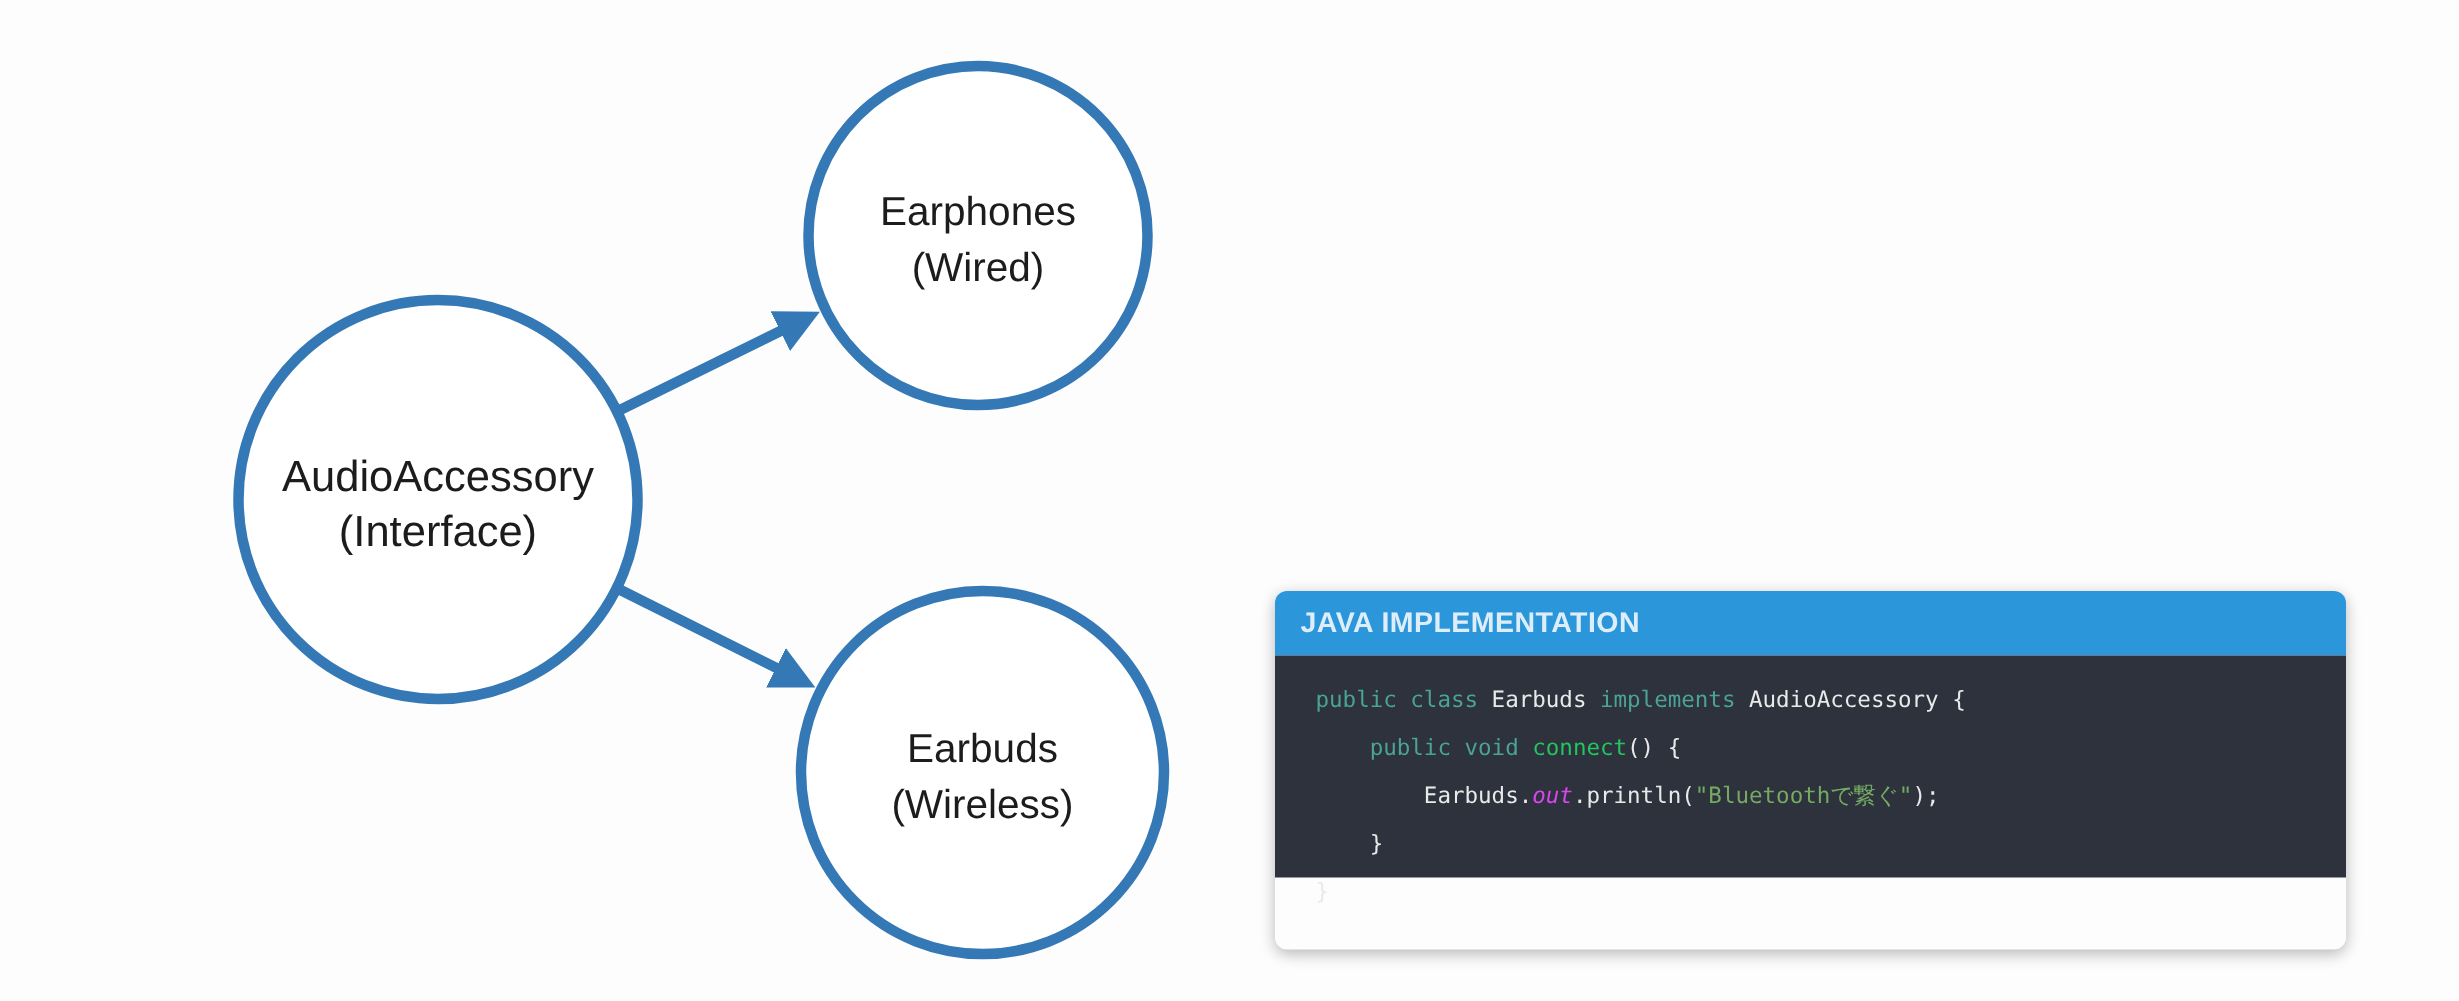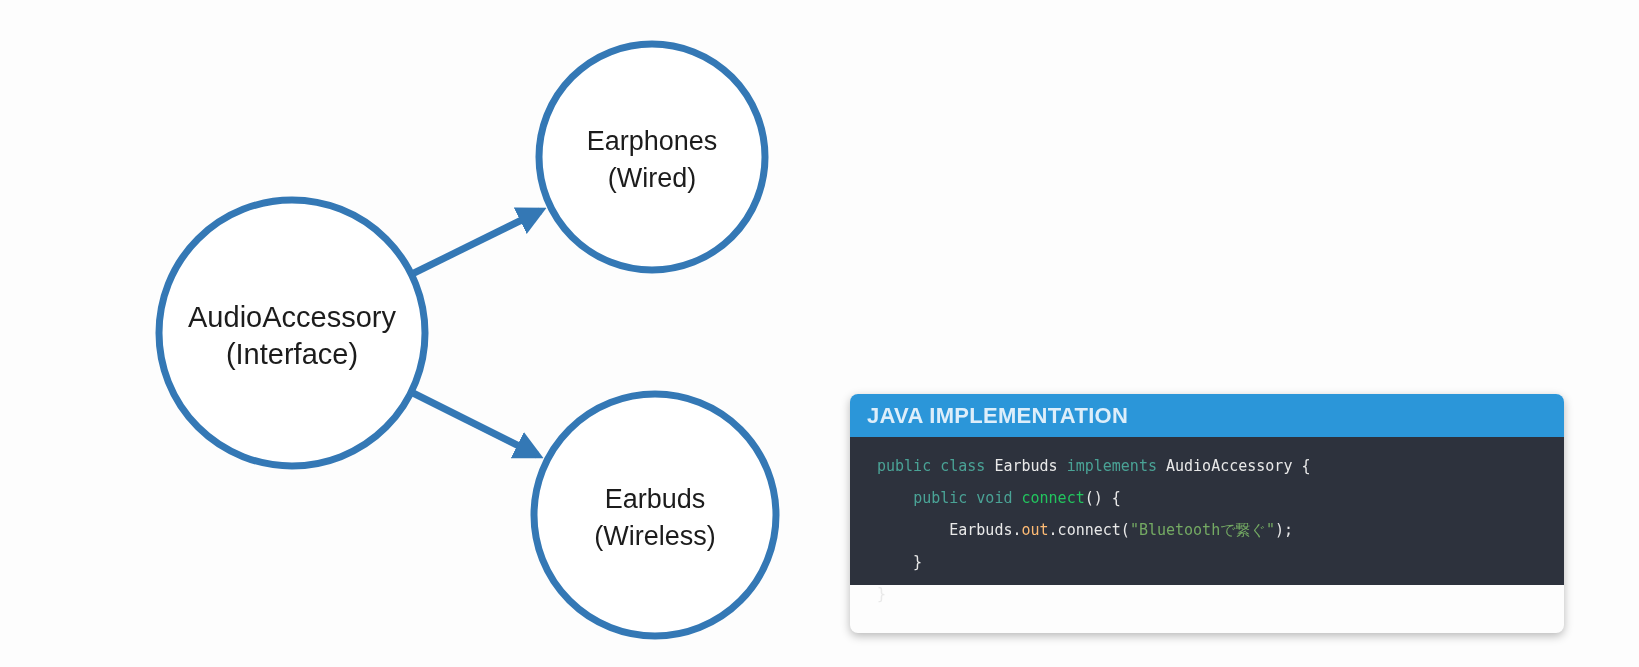--- a/index.html
+++ b/index.html
@@ -32,38 +32,38 @@
     box-shadow: 0 3px 10px rgba(0,0,0,0.28);
   }
   .code-panel-header {
     height: 43px;
     display: flex;
     align-items: center;
     padding-left: 17px;
   }
   .code-panel-title {
     font-weight: bold;
-    font-size: 22px;
+    font-size: 19px;
     letter-spacing: 0.3px;
   }
   .code-body {
     height: 148px;
     padding: 13px 10px 0 27px;
     font-family: "DejaVu Sans Mono", "Liberation Mono", monospace;
     font-size: 15px;
   }
   .code-line {
     white-space: pre;
     line-height: 32px;
     height: 32px;
   }
   .tk-kw    { color: #4aa396; }
   .tk-plain { color: #e9e9e9; }
   .tk-fn    { color: #22c55e; }
-  .tk-field { color: #fdba74; }
+  .tk-field { color: #d946ef; font-style: italic; }
   .tk-str   { color: #74aa63; }
 </style>
 </head>
 <body>
 
 <svg class="diagram" width="870" height="667" viewBox="0 0 870 667">
   <defs>
     <marker id="arrowhead" viewBox="0 0 10 10" refX="7.5" refY="5" markerWidth="4.2" markerHeight="4.2" orient="auto-start-reverse">
       <path d="M 0 0 L 10 5 L 0 10 z" fill="#3478b5"></path>
     </marker>
@@ -88,17 +88,17 @@
   </g>
 </svg>
 
 <div class="code-panel">
   <div class="code-panel-header" style="background: rgb(43, 150, 217);">
     <span class="code-panel-title" style="color: rgb(221, 238, 250);">JAVA IMPLEMENTATION</span>
   </div>
   <div class="code-body" id="code-body" style="background: rgb(45, 50, 61);">
       <div class="code-line"><span class="tk-kw">public</span><span class="tk-plain"> </span><span class="tk-kw">class</span><span class="tk-plain"> Earbuds </span><span class="tk-kw">implements</span><span class="tk-plain"> AudioAccessory {</span></div>
       <div class="code-line"><span class="tk-plain">    </span><span class="tk-kw">public</span><span class="tk-plain"> </span><span class="tk-kw">void</span><span class="tk-plain"> </span><span class="tk-fn">connect</span><span class="tk-plain">() {</span></div>
-      <div class="code-line"><span class="tk-plain">        Earbuds.</span><span class="tk-field">out</span><span class="tk-plain">.connect(</span><span class="tk-str">"Bluetoothで繋ぐ"</span><span class="tk-plain">);</span></div>
+      <div class="code-line"><span class="tk-plain">        Earbuds.</span><span class="tk-field">out</span><span class="tk-plain">.println(</span><span class="tk-str">"Bluetoothで繋ぐ"</span><span class="tk-plain">);</span></div>
       <div class="code-line"><span class="tk-plain">    }</span></div>
       <div class="code-line"><span class="tk-plain">}</span></div>
     </div>
 </div>
 
 </body></html>

